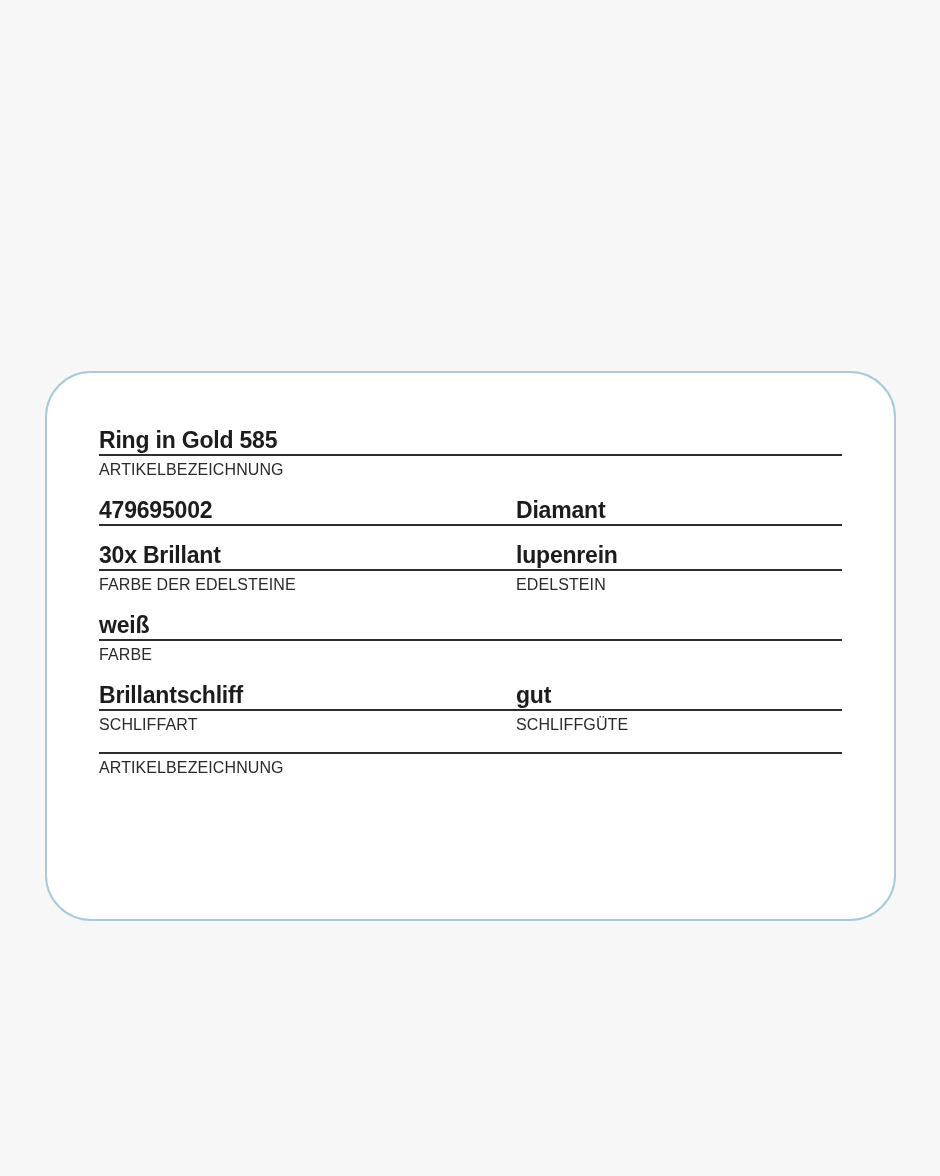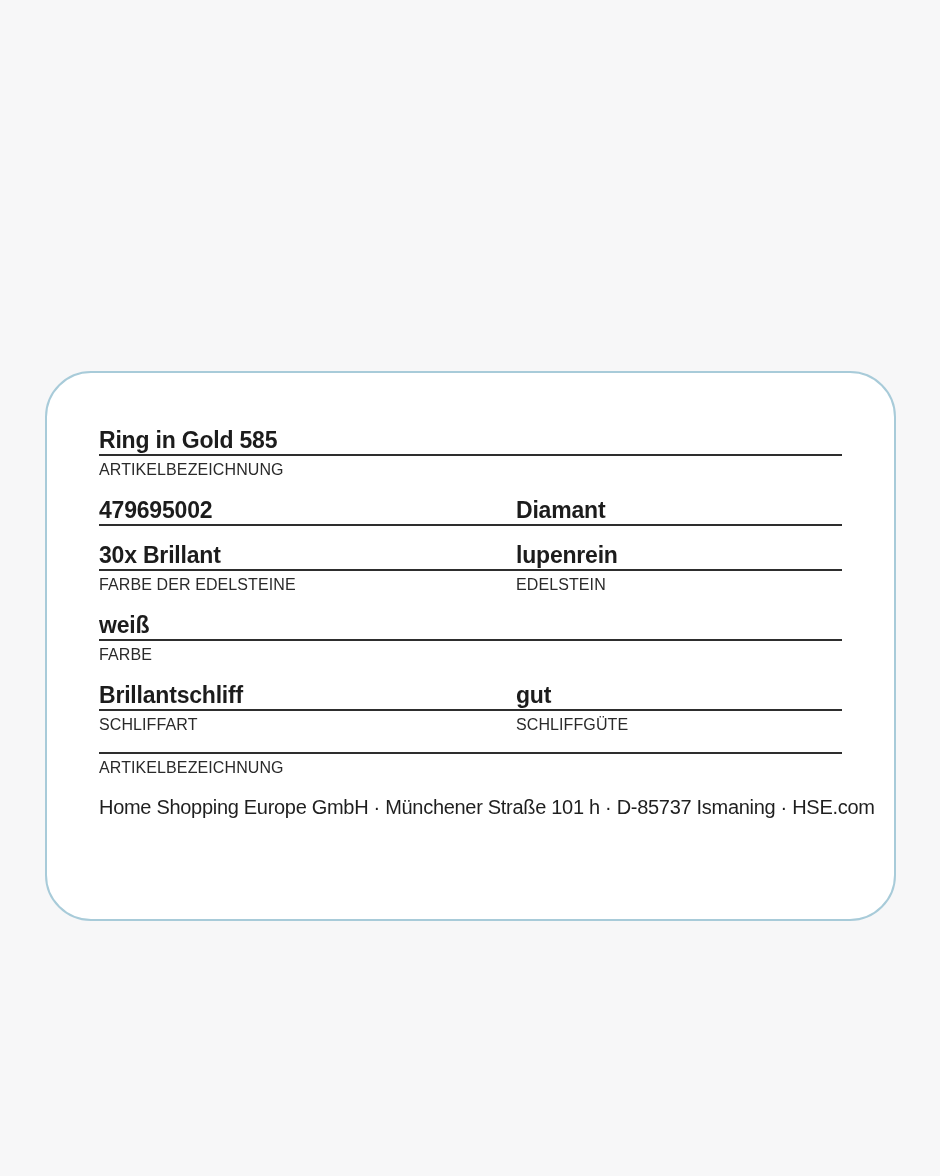--- a/index.html
+++ b/index.html
@@ -166,15 +166,14 @@
 
   <div class="field-row">
     <div class="rule"></div>
     <div class="cols labels">
       <div class="col-left">
         <span class="field-label">ARTIKELBEZEICHNUNG</span>
       </div>
     </div>
   </div>
 
-  <div class="card-footer">Home Shopping Europe GmbH · Münchener Straße 101 h · D-85737 Ismaning · HSE.com</div>
 
 </div>
 
 </body></html>

